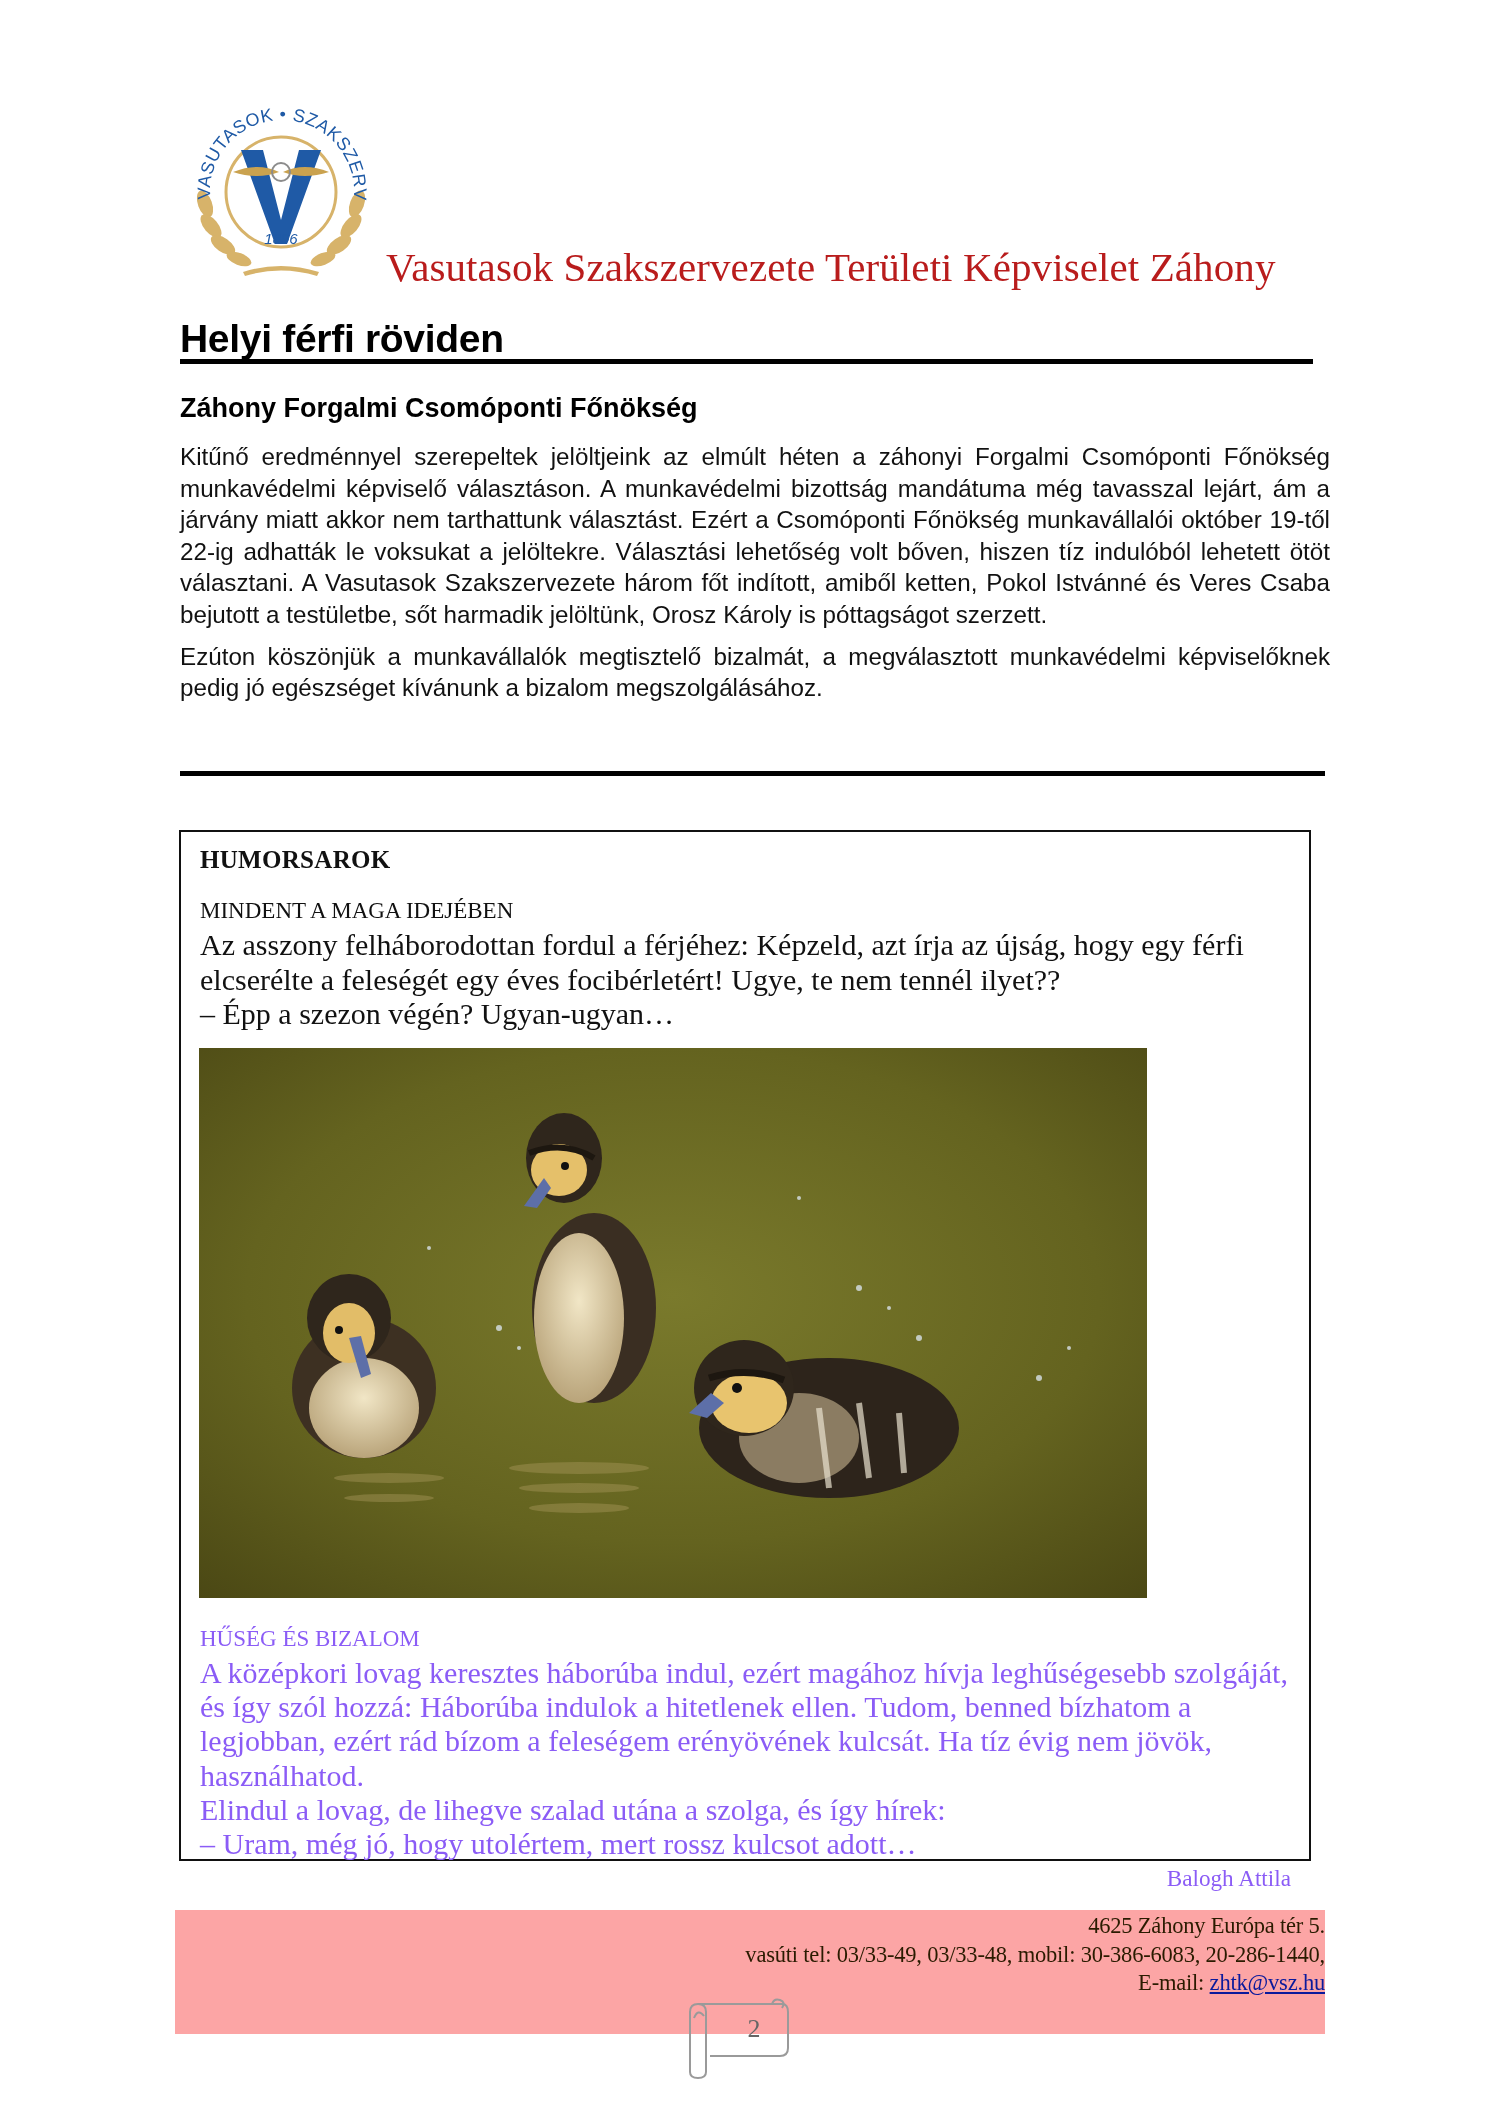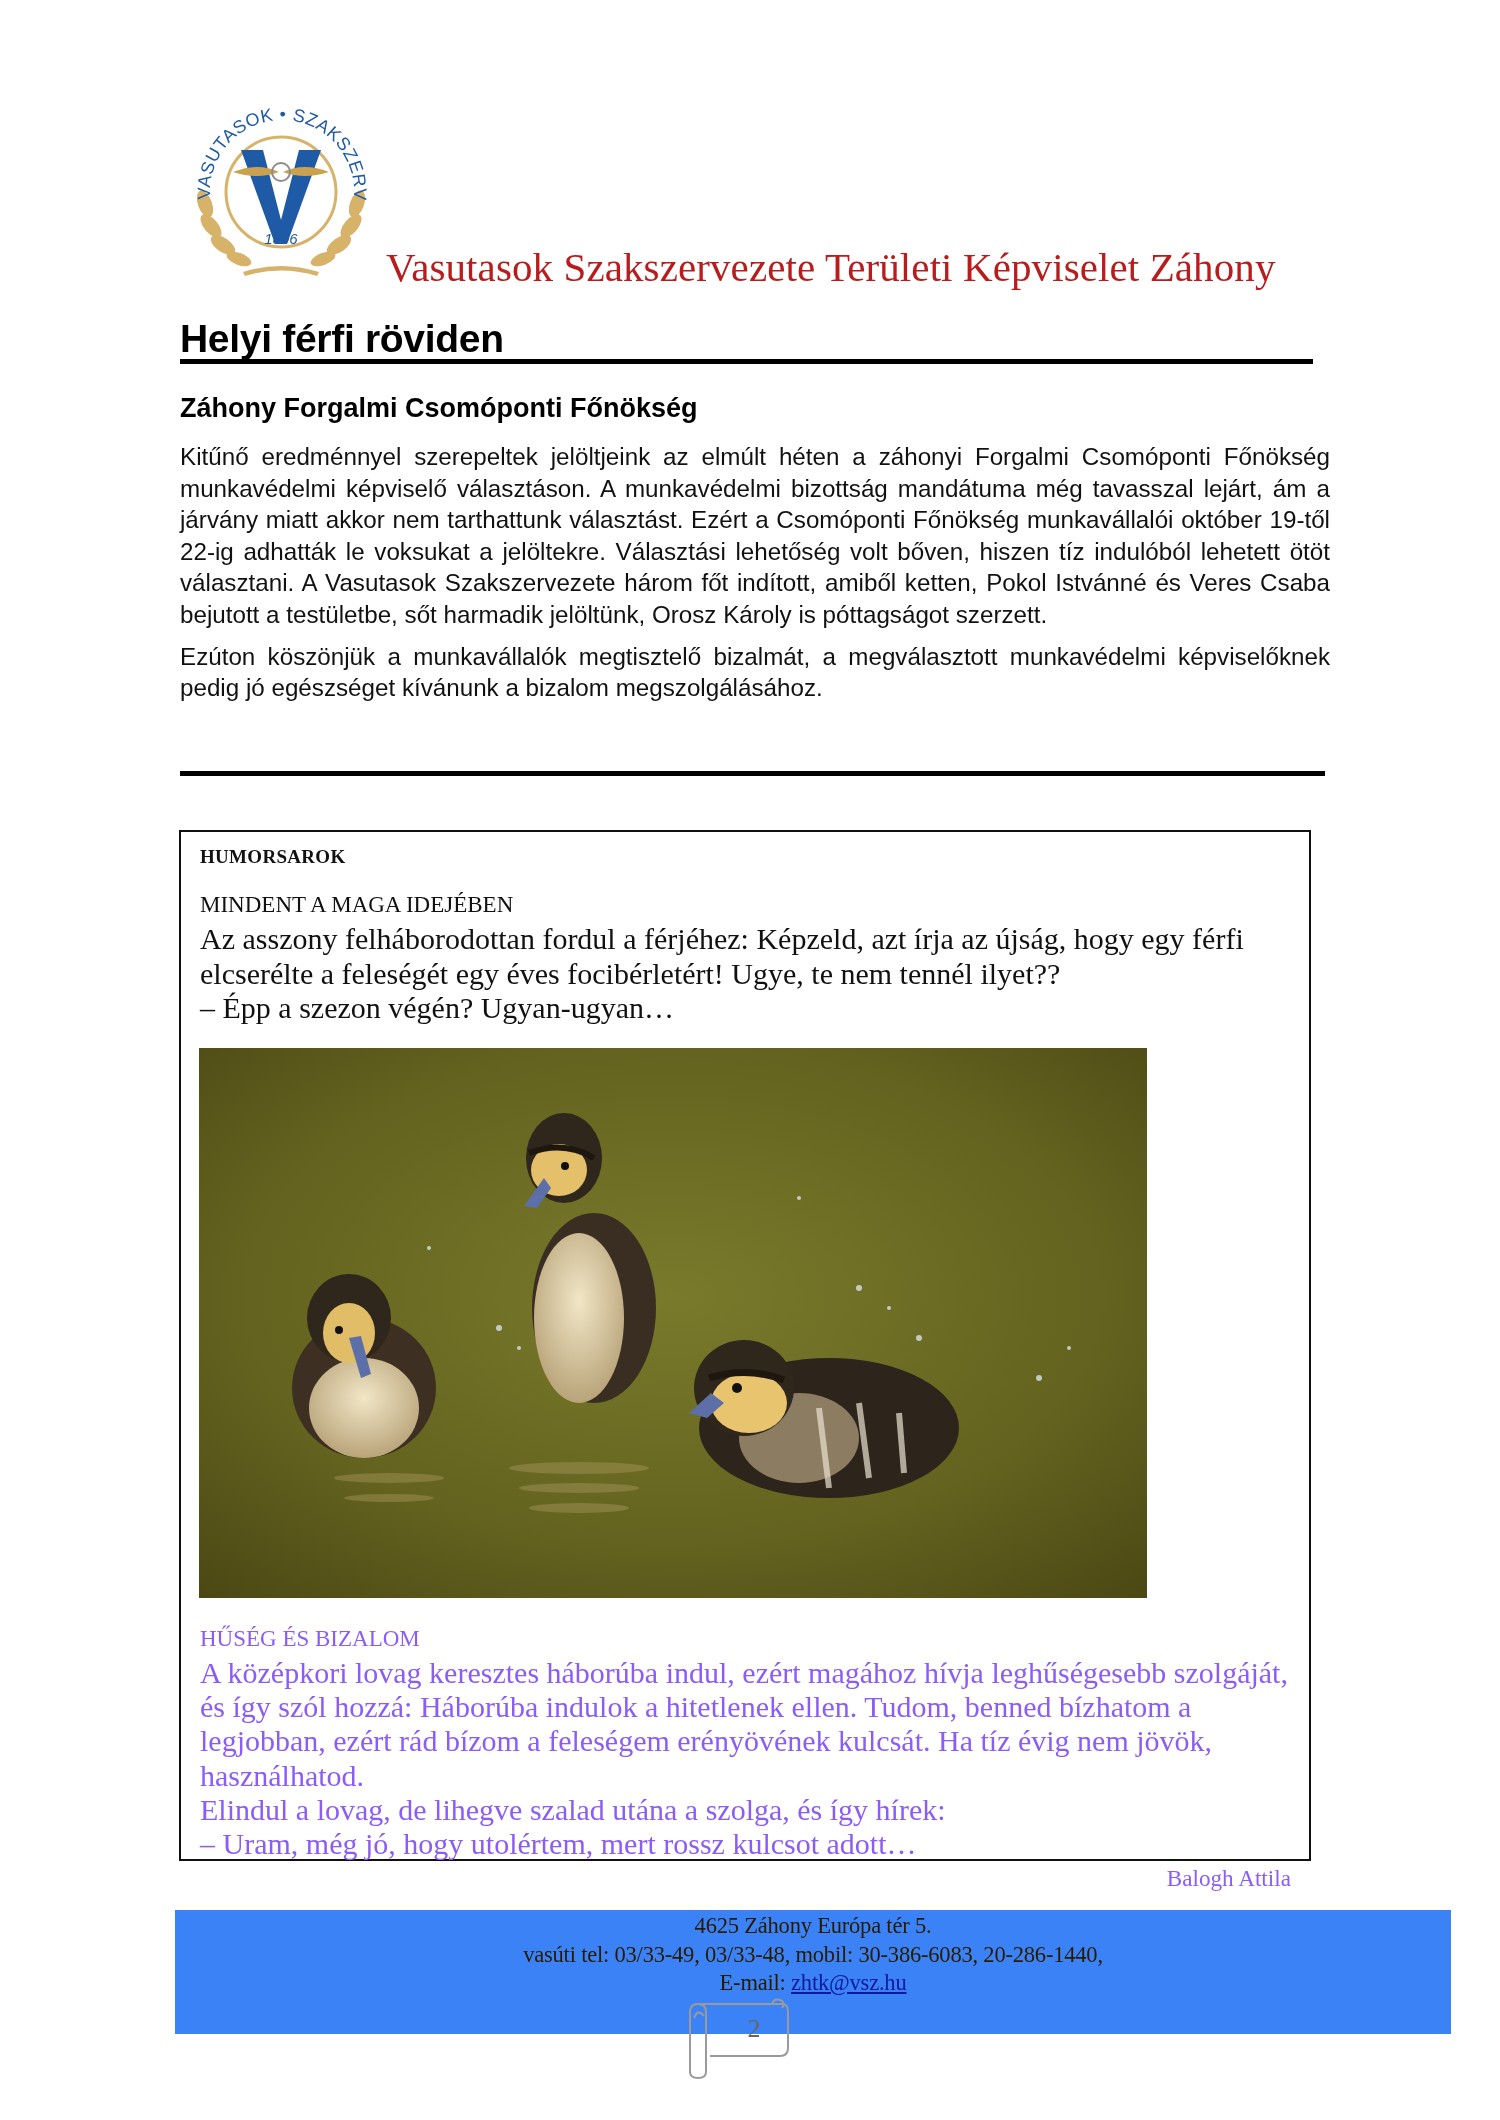--- a/index.html
+++ b/index.html
@@ -14,30 +14,30 @@
   .rule-top { left: 180px; top: 359px; width: 1133px; height: 5px; background: #000; }
 
   .article-title { left: 180px; top: 393px; font-family: "Liberation Sans", sans-serif; font-weight: bold; font-size: 27px; color: #000; }
   .article-body { left: 180px; top: 441px; width: 1150px; font-family: "Liberation Sans", sans-serif; font-size: 24.2px; line-height: 31.6px; text-align: justify; color: #111; }
   .article-body p { margin: 0 0 10px 0; }
   .rule-bottom { left: 180px; top: 771px; width: 1145px; height: 5px; background: #000; }
 
   
   .humor-box { left: 179px; top: 830px; width: 1132px; height: 1031px; border: 2px solid #111; box-sizing: border-box; }
   .humor-inner { position: absolute; left: 19px; top: 14px; right: 18px; font-family: "Liberation Serif", serif; color: #111; }
-  .humor-head { font-size: 19px; font-weight: bold; letter-spacing: 0.3px; margin-bottom: 20px; }
+  .humor-head { font-size: 25px; font-weight: bold; letter-spacing: 0.3px; margin-bottom: 20px; }
   .joke-title { font-size: 23px; line-height: 34px; }
   .joke-line { font-size: 30px; line-height: 34.5px; }
   .photo { position: absolute; left: 18px; top: 216px; width: 948px; height: 550px; overflow: hidden; }
   .joke2 { position: absolute; left: 19px; top: 790px; right: 18px; font-family: "Liberation Serif", serif; color: #8b5cf6; }
   .joke2 .joke-line { line-height: 34.2px; }
   .author { text-align: right; font-size: 23.2px; line-height: 34px; }
 
   
-  .footer { left: 175px; top: 1910px; width: 1276px; height: 124px; background: #3b82f6; font-family: "Liberation Serif", serif; color: #2a1b00; text-align: center; }
+  .footer { left: 175px; top: 1910px; width: 1150px; height: 124px; background: #fca5a5; font-family: "Liberation Serif", serif; color: #2a1b00; text-align: right; }
   .footer .fl { font-size: 22.5px; line-height: 28.5px; letter-spacing: -0.2px; }
   .footer .fl:first-child { margin-top: 2px; }
   .email-link { color: #0b1a9c; text-decoration: underline; }
   .page-scroll { left: 684px; top: 1998px; width: 112px; height: 82px; }
   .page-num { left: 740px; top: 2014px; width: 28px; text-align: center; font-family: "Liberation Serif", serif; font-size: 26px; color: #666; }
 </style>
 </head>
 <body>
 
 <div class="abs logo">

